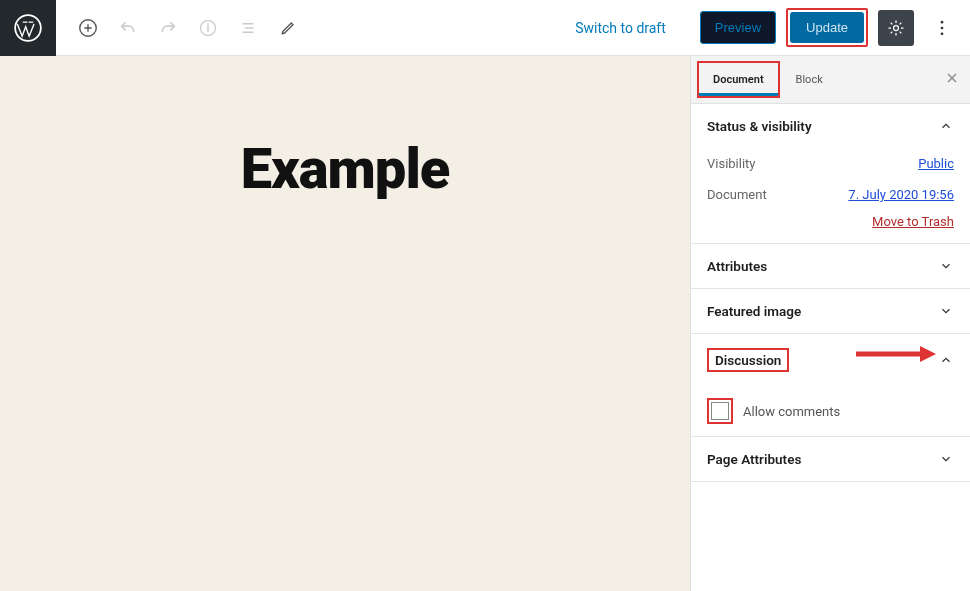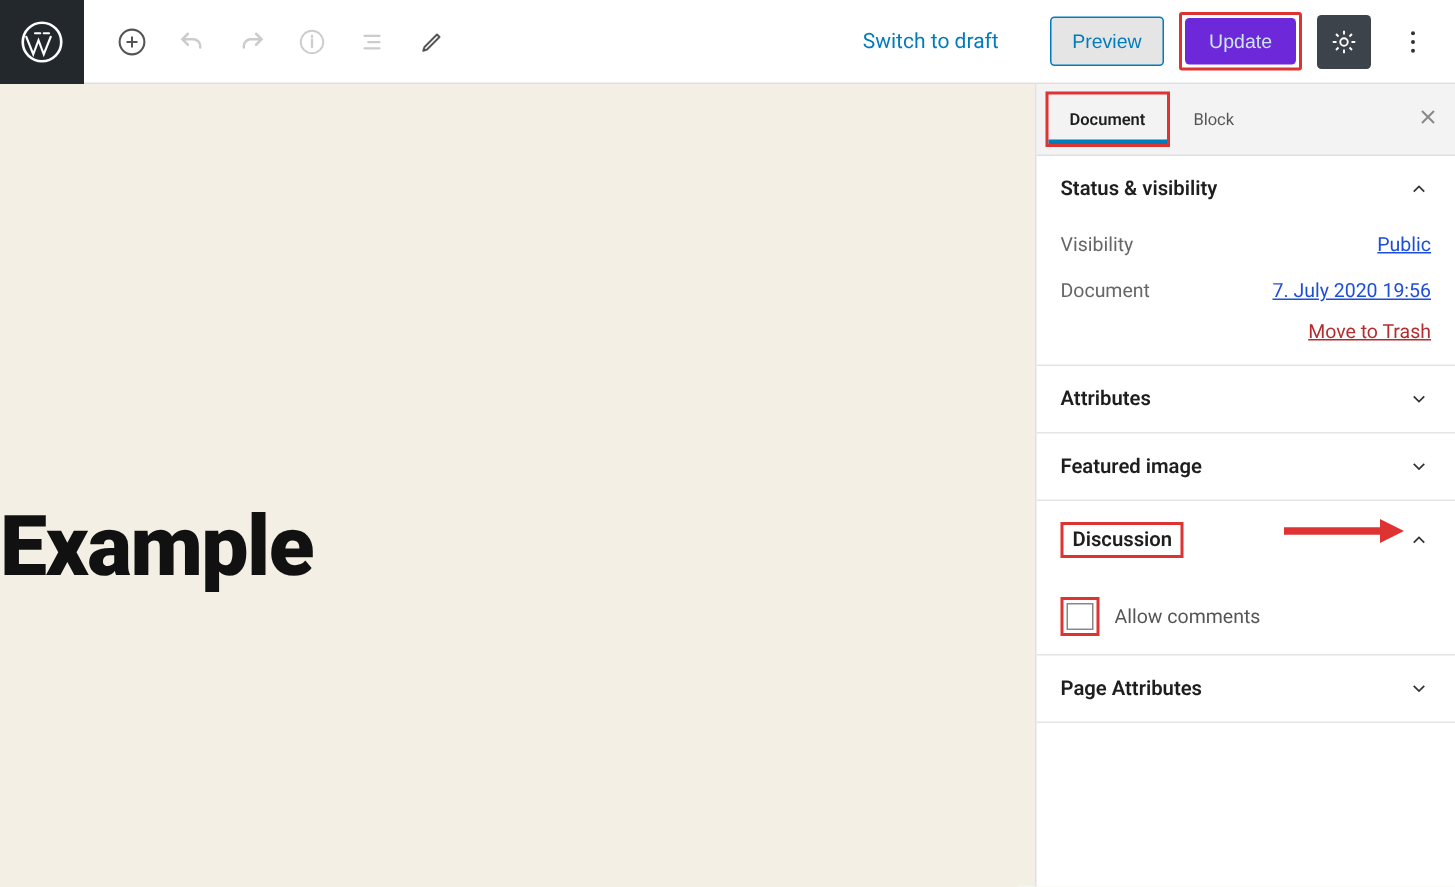--- a/index.html
+++ b/index.html
@@ -6,27 +6,27 @@
   body { font-family: -apple-system, BlinkMacSystemFont, "Segoe UI", Roboto, sans-serif; font-size: 13px; color: #1e1e1e; width: 970px; height: 591px; overflow: hidden; background: #fff; position: relative; }
   .topbar { height: 56px; display: flex; align-items: center; background: #fff; border-bottom: 1px solid #e0e0e0; }
   .wp-logo { width: 56px; height: 56px; background: #23282d; display: flex; align-items: center; justify-content: center; }
   .wp-logo svg { width: 28px; height: 28px; }
   .tb-left { display: flex; align-items: center; gap: 4px; padding-left: 14px; }
   .tb-btn { width: 36px; height: 36px; display: flex; align-items: center; justify-content: center; border-radius: 2px; color: #555; }
   .tb-btn.disabled { color: #bbb; }
   .tb-spacer { flex: 1; }
   .tb-right { display: flex; align-items: center; gap: 10px; padding-right: 10px; }
   .link-draft { color: #007cba; font-size: 14px; margin-right: 24px; cursor: pointer; }
-  .btn-preview { border: 1.5px solid #007cba; color: #007cba; background: #e5e5e5; padding: 8px 14px; border-radius: 3px; font-size: 13px; cursor: pointer; }
+  .btn-preview { border: 1.5px solid #007cba; color: #007cba; background: #0f172a; padding: 8px 14px; border-radius: 3px; font-size: 13px; cursor: pointer; }
   .btn-update-wrap { border: 2px solid #d33; padding: 2px; border-radius: 2px; }
-  .btn-update { background: #6d28d9; color: #cce5f0; border: none; padding: 8px 16px; border-radius: 3px; font-size: 13px; cursor: pointer; }
+  .btn-update { background: #0369a1; color: #cce5f0; border: none; padding: 8px 16px; border-radius: 3px; font-size: 13px; cursor: pointer; }
   .sq-btn { width: 36px; height: 36px; background: #3c434a; color: #fff; display: flex; align-items: center; justify-content: center; border-radius: 3px; }
   .more-btn { width: 36px; height: 36px; display: flex; align-items: center; justify-content: center; color: #333; }
   .main { display: flex; height: 535px; }
-  .editor { flex: 1; background: #f3efe5; display: flex; flex-direction: row; align-items: center; padding-top: 80px; }
+  .editor { flex: 1; background: #f3efe5; display: flex; flex-direction: column; align-items: center; padding-top: 80px; }
   .post-title { font-size: 56px; font-weight: 900; letter-spacing: -1px; color: #111; }
   .block-row { display: flex; align-items: center; width: 560px; margin-top: 72px; }
   .placeholder { font-size: 20px; color: #444; flex: 1; }
   .add-block { width: 28px; height: 28px; border: 1.5px solid #1e1e1e; border-radius: 50%; display: flex; align-items: center; justify-content: center; font-size: 18px; font-weight: bold; color: #1e1e1e; }
   .sidebar { width: 280px; border-left: 1px solid #e0e0e0; background: #fff; display: flex; flex-direction: column; overflow-y: auto; }
   .tabs { display: flex; align-items: center; background: #f3f3f3; border-bottom: 1px solid #e0e0e0; height: 48px; position: relative; }
   .tab { padding: 0 16px; height: 100%; display: flex; align-items: center; font-size: 11px; color: #555; cursor: pointer; }
   .tab.active-wrap { border: 2px solid #d33; margin: 4px 0 4px 6px; padding: 0; height: auto; }
   .tab.active { font-weight: 600; color: #1e1e1e; border-bottom: 3px solid #007cba; padding: 10px 14px 7px; }
   .tab-close { position: absolute; right: 10px; top: 14px; color: #888; font-size: 18px; cursor: pointer; }

